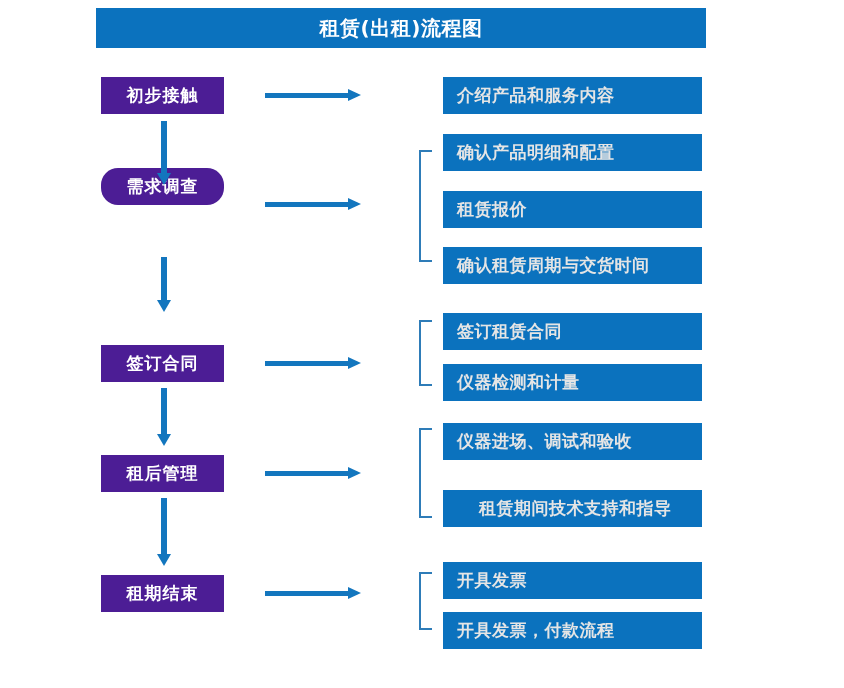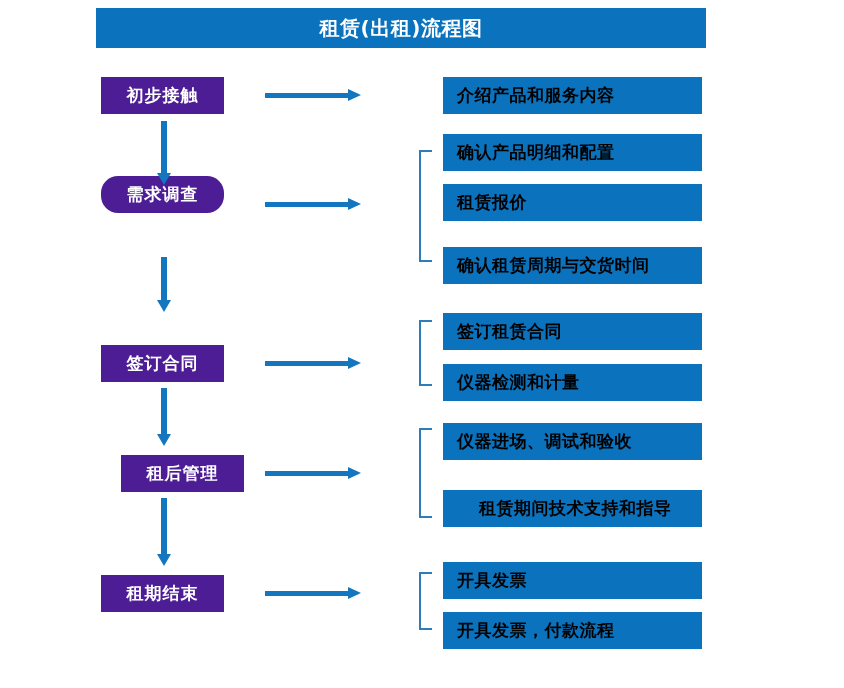--- a/index.html
+++ b/index.html
@@ -52,21 +52,21 @@
     letter-spacing: 1px;
   }
 
   
   .detail-box {
     position: absolute;
     left: 443px;
     width: 259px;
     height: 37px;
     background: #0B72BE;
-    color: #000000;
+    color: #e5e5e5;
     display: flex;
     align-items: center;
     font-size: 17px;
     font-weight: 700;
     padding-left: 14px;
     box-sizing: border-box;
     letter-spacing: 0.5px;
   }
 
   
@@ -132,23 +132,23 @@
   }
 </style>
 </head>
 <body>
 
 <div id="canvas">
 
   <div class="title-bar">租赁(出租)流程图</div>
 
   <div class="stage-box" style="top:77px;">初步接触</div>
-  <div class="stage-box" style="top:176px;border-radius:17px;">需求调查</div>
+  <div class="stage-box" style="top:168px;border-radius:17px;">需求调查</div>
   <div class="stage-box" style="top:345px;">签订合同</div>
-  <div class="stage-box" style="top:455px;margin-left:20px;">租后管理</div>
+  <div class="stage-box" style="top:455px;">租后管理</div>
   <div class="stage-box" style="top:575px;">租期结束</div>
 
   <div class="v-arrow" style="top:121px; height:64px;">
     <div class="shaft"></div>
     <div class="head"></div>
   </div>
   <div class="v-arrow" style="top:257px; height:55px;">
     <div class="shaft"></div>
     <div class="head"></div>
   </div>
@@ -182,21 +182,21 @@
     <div class="head"></div>
   </div>
 
   <div class="bracket" style="top:150px; height:112px;"></div>
   <div class="bracket" style="top:320px; height:66px;"></div>
   <div class="bracket" style="top:428px; height:90px;"></div>
   <div class="bracket" style="top:572px; height:58px;"></div>
 
   <div class="detail-box" style="top:77px;">介绍产品和服务内容</div>
   <div class="detail-box" style="top:134px;">确认产品明细和配置</div>
-  <div class="detail-box" style="top:184px;">租赁报价</div>
+  <div class="detail-box" style="top:191px;">租赁报价</div>
   <div class="detail-box" style="top:247px;">确认租赁周期与交货时间</div>
   <div class="detail-box" style="top:313px;">签订租赁合同</div>
   <div class="detail-box" style="top:364px;">仪器检测和计量</div>
   <div class="detail-box" style="top:423px;">仪器进场、调试和验收</div>
   <div class="detail-box" style="top:490px;padding-left:36px;">租赁期间技术支持和指导</div>
   <div class="detail-box" style="top:562px;">开具发票</div>
   <div class="detail-box" style="top:612px;">开具发票，付款流程</div>
 
 </div>
 

